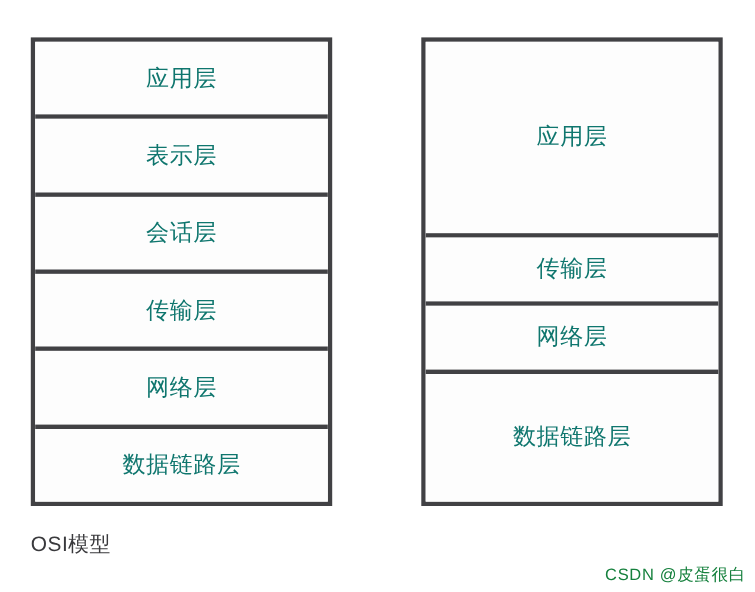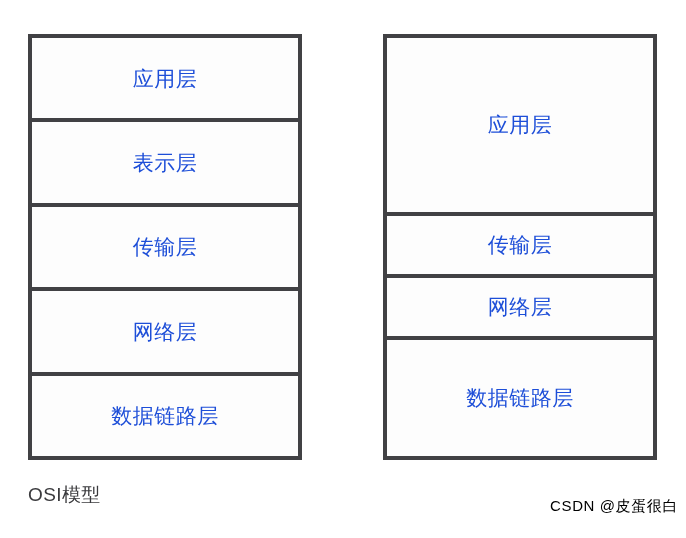--- a/index.html
+++ b/index.html
@@ -48,21 +48,21 @@
     justify-content: center;
     overflow: hidden;
   }
   .layer-row:last-child {
     border-bottom: none;
   }
 
   .layer-label {
     font-size: 21px;
     line-height: 1.1;
-    color: #1d4ed8;
+    color: #0f766e;
     letter-spacing: 0.5px;
     white-space: nowrap;
     font-weight: 400;
   }
 
   
   .model-caption {
     position: absolute;
     top: 482px;
     width: 274px;
@@ -72,39 +72,42 @@
     letter-spacing: 0.4px;
     white-space: nowrap;
   }
   #osi-caption   { left: 28px;  }
   #tcpip-caption { left: 383px; }
 
   
   #watermark {
     position: absolute;
     right: 8px;
-    bottom: 22px;
+    bottom: 6px;
     font-size: 15px;
-    color: #000000;
+    color: #15803d;
     letter-spacing: 0.6px;
     white-space: nowrap;
     user-select: none;
   }
 </style>
 </head>
 <body>
 
 <div id="diagram-canvas">
 
   <div id="osi-stack" class="model-stack">
     <div class="layer-row" style="flex:1 1 0">
       <span class="layer-label">应用层</span>
     </div>
     <div class="layer-row" style="flex:1 1 0">
       <span class="layer-label">表示层</span>
+    </div>
+    <div class="layer-row" style="flex:1 1 0">
+      <span class="layer-label">会话层</span>
     </div>
     <div class="layer-row" style="flex:1 1 0">
       <span class="layer-label">传输层</span>
     </div>
     <div class="layer-row" style="flex:1 1 0">
       <span class="layer-label">网络层</span>
     </div>
     <div class="layer-row" style="flex:1 1 0">
       <span class="layer-label">数据链路层</span>
     </div>

